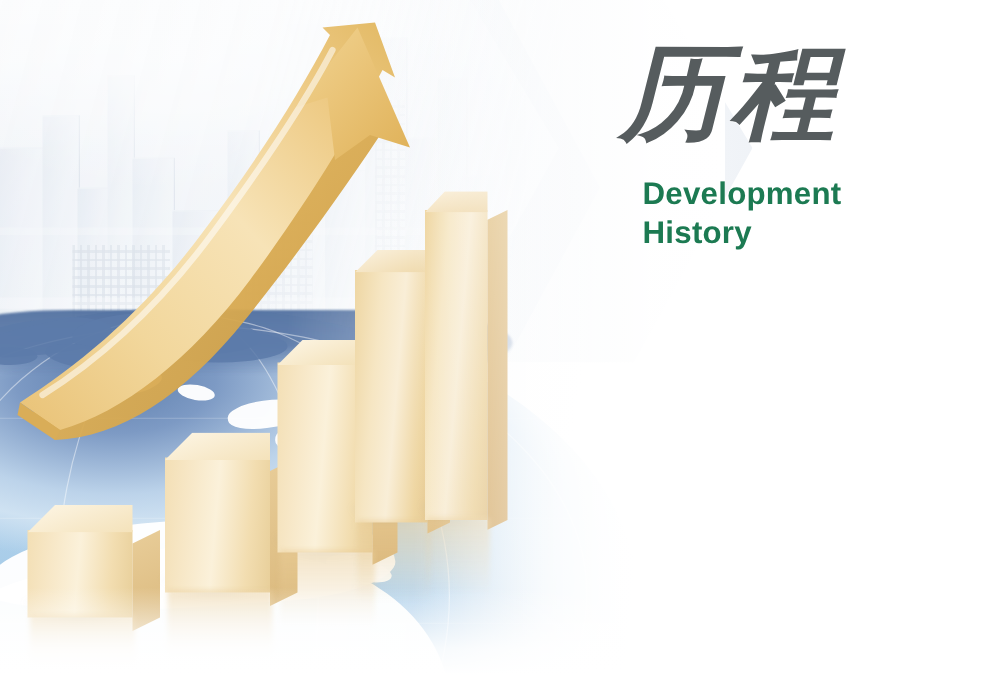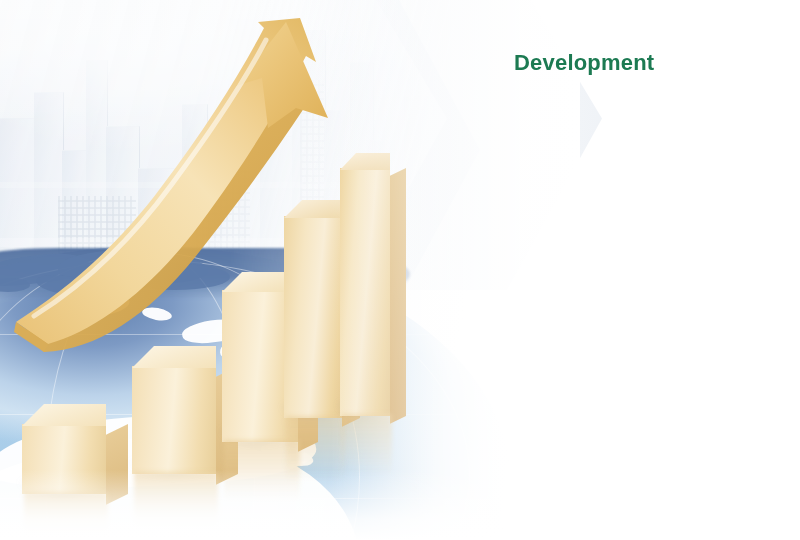--- a/index.html
+++ b/index.html
@@ -147,21 +147,21 @@
     letter-spacing:.05em;
     line-height:1;
     text-shadow:0 1px 0 rgba(255,255,255,.6);
     white-space:nowrap;
   }
   .cn-1{ font-size:84px; margin-left:4px; }
   .cn-2{ font-size:84px; margin-left:66px; margin-top:6px; }
   .en-line{
     color:#1c7a52;
     font-weight:bold;
-    font-size:22px;
+    font-size:25px;
     line-height:1.22;
     letter-spacing:.2px;
     margin-left:84px;
   }
   .en-1{ margin-top:22px; }
 </style>
 </head>
 <body>
 
 <div id="banner">
@@ -325,16 +325,18 @@
   </div>
 
   <div style="position:absolute;left:330px;top:0;width:250px;height:540px;
               background:linear-gradient(90deg,rgba(255,255,255,0) 0%,rgba(255,255,255,.55) 40%,rgba(255,255,255,.95) 75%,#fff 100%);
               pointer-events:none;"></div>
   <div style="position:absolute;left:0;top:470px;width:560px;height:70px;
               background:linear-gradient(180deg,rgba(255,255,255,0),rgba(255,255,255,.85) 70%,#fff 100%);
               pointer-events:none;"></div>
 
   <div class="title-block">
+    <div class="cn-line cn-2">历程</div>
     <div class="en-line en-1">Development</div>
+    <div class="en-line en-2">History</div>
   </div>
 
 </div>
 
 </body></html>

